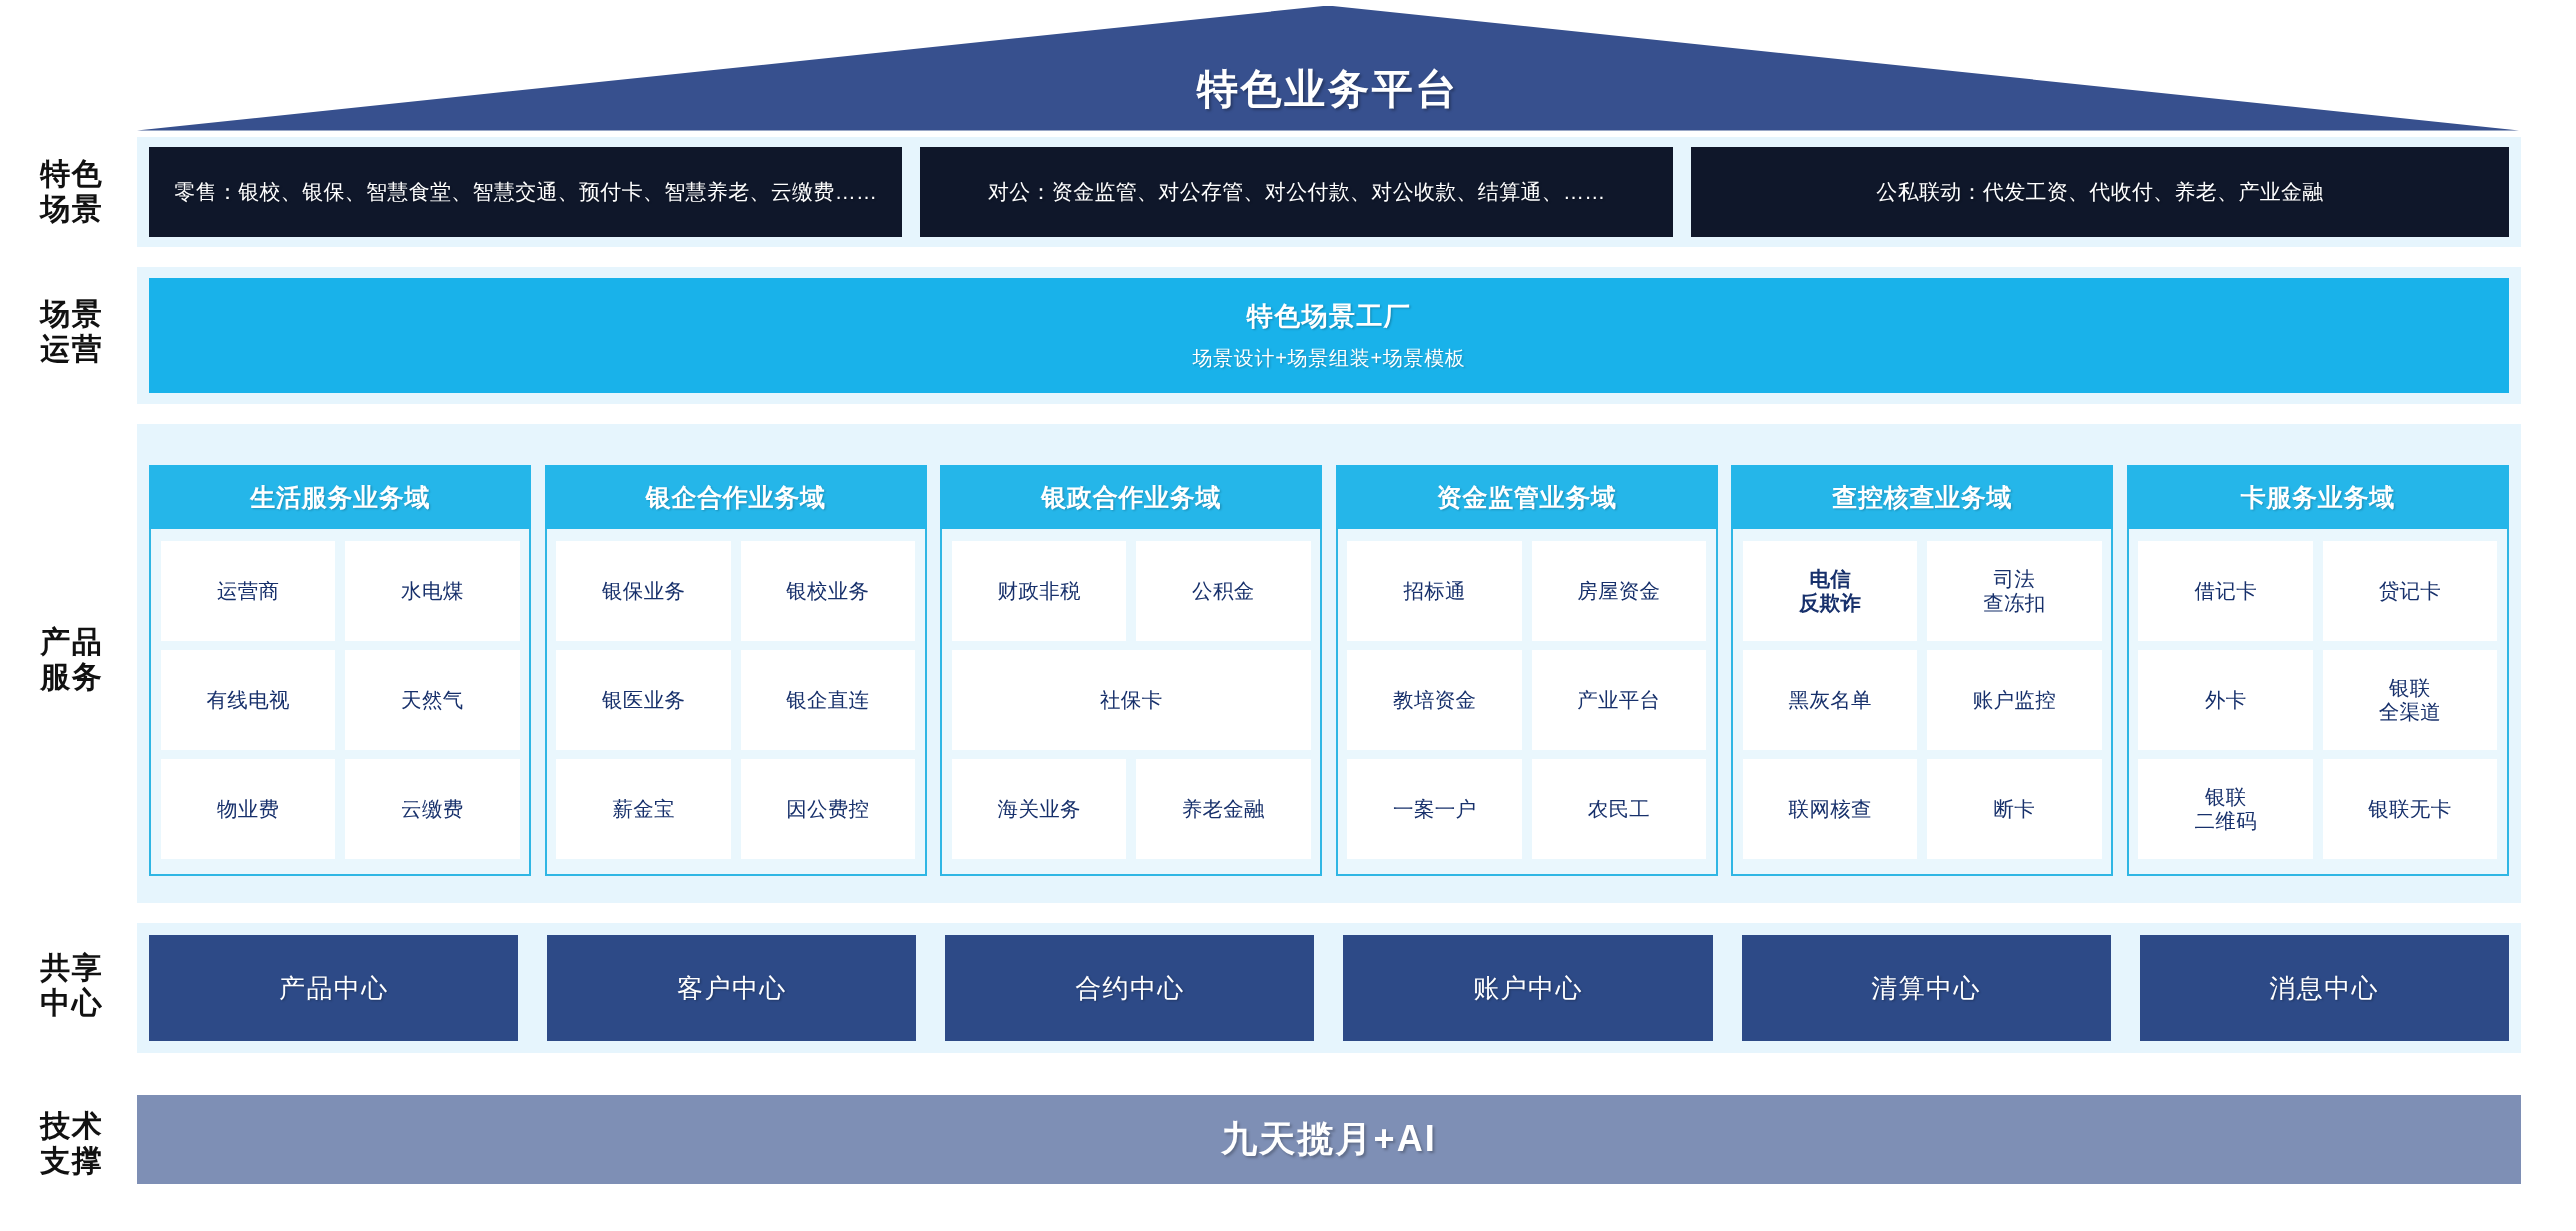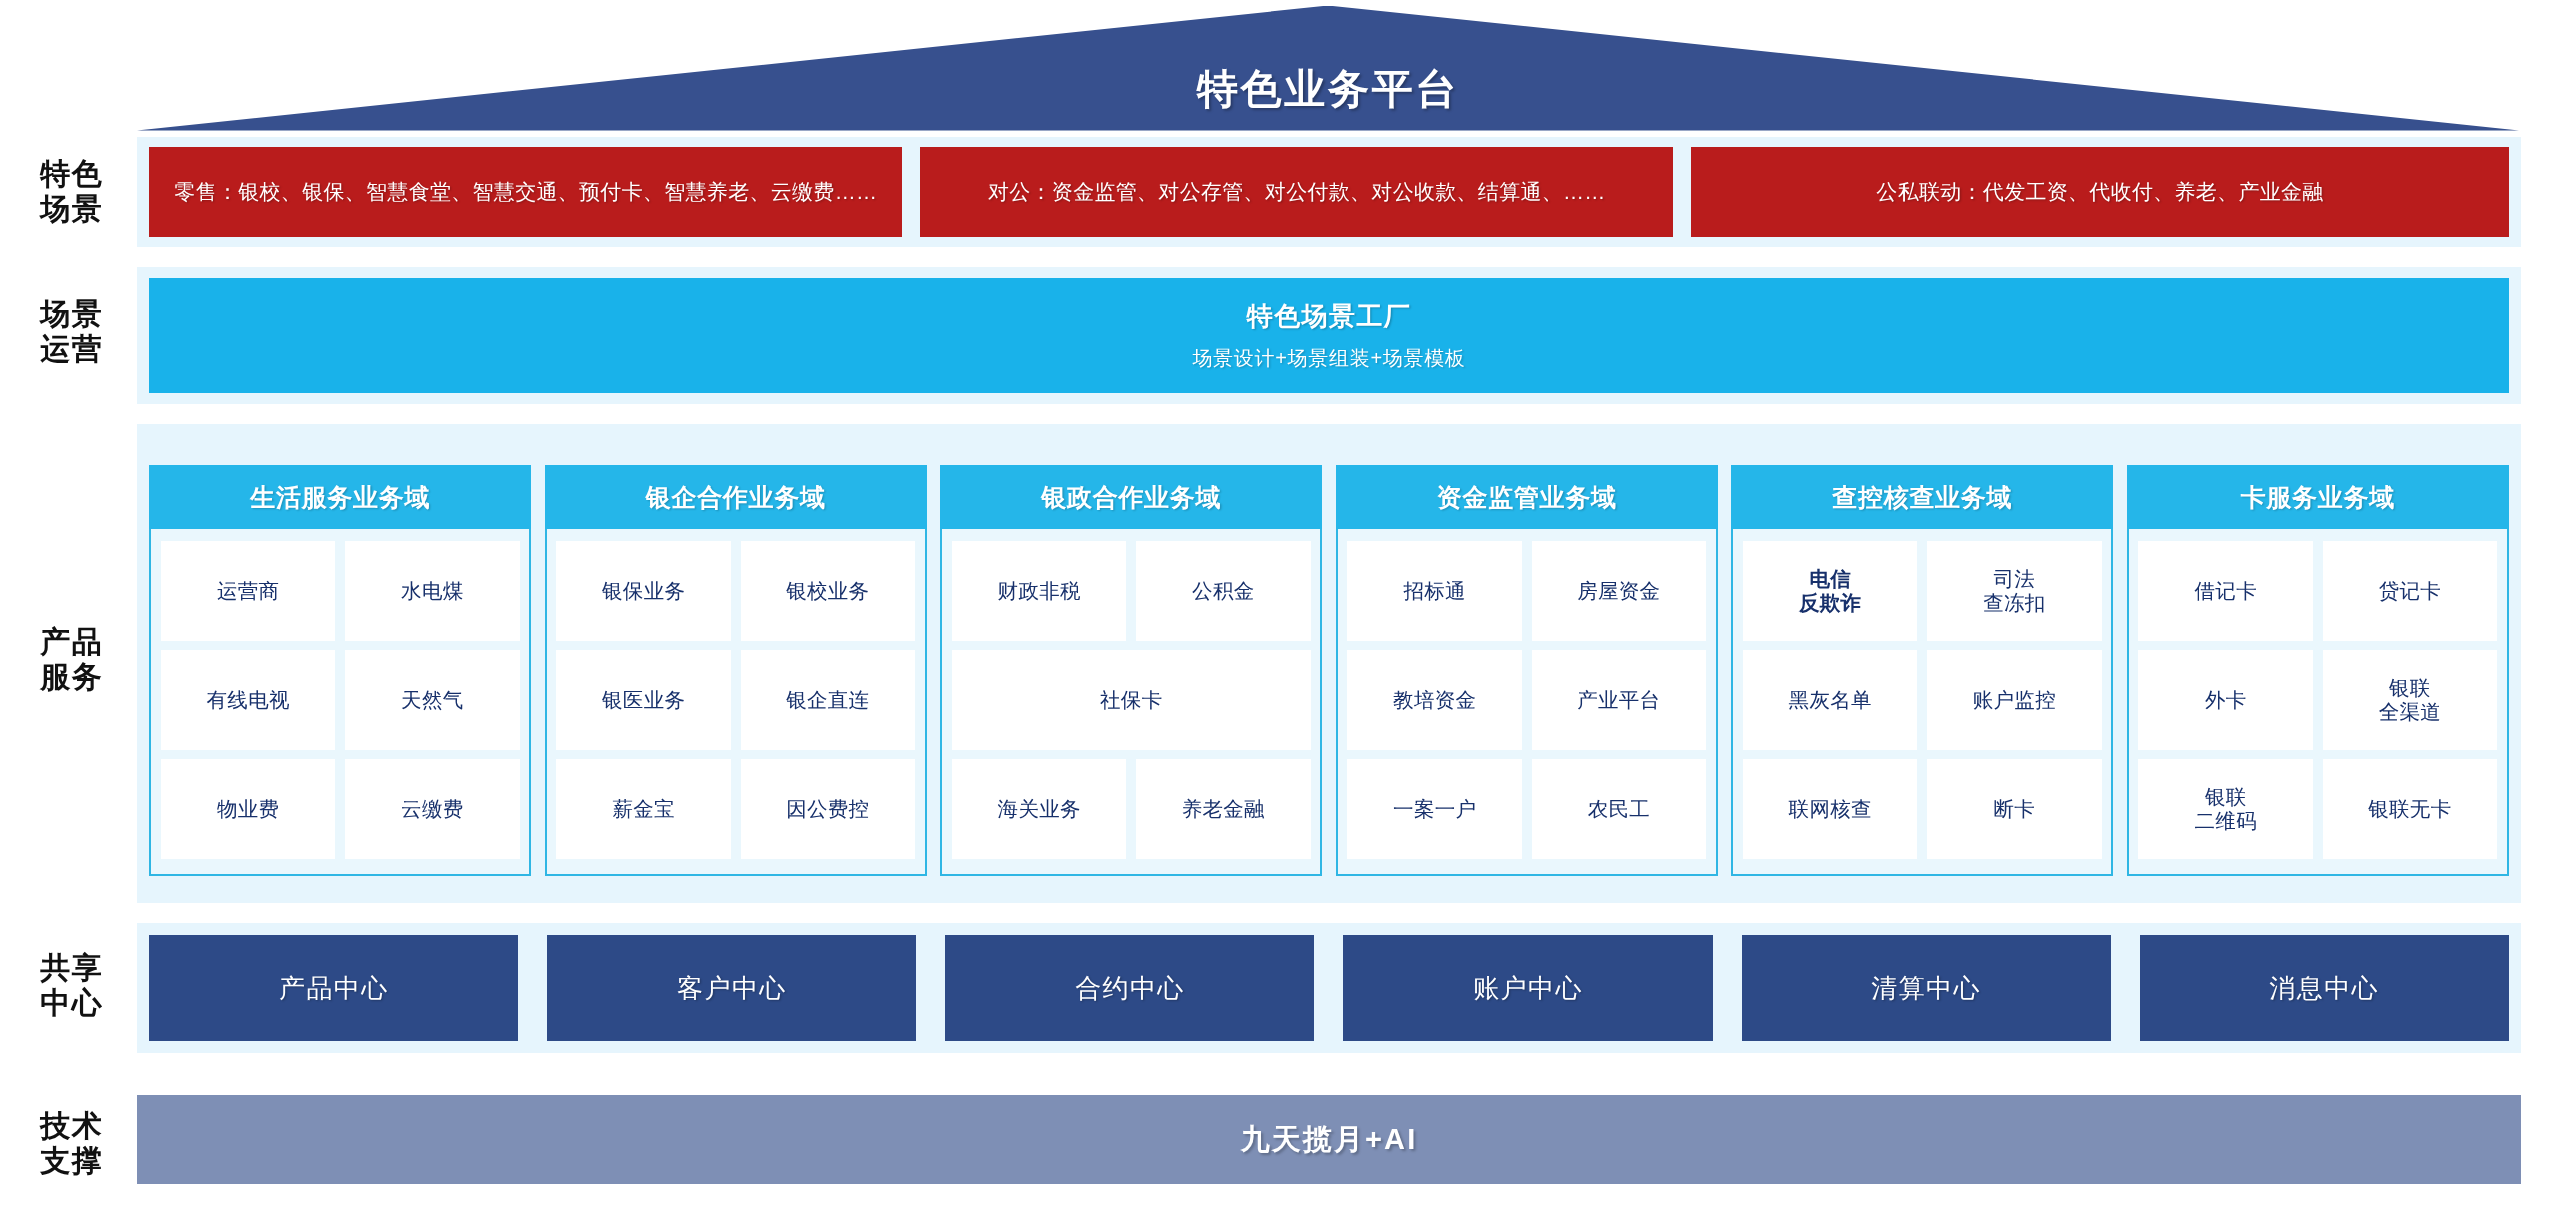--- a/index.html
+++ b/index.html
@@ -69,21 +69,21 @@
 
   
   #band-scenarios { top: 137px; height: 110px; }
   .scen-row {
     position: absolute;
     inset: 9.6px 12.3px 9.6px 12.3px;
     display: flex;
     gap: 18px;
   }
   .scen-box {
-    background: #b91c1c;
+    background: #0f172a;
     color: #FFFFFF;
     display: flex;
     align-items: center;
     justify-content: center;
     text-align: center;
     padding: 4.1px 16.4px;
     font-size: 21px;
     line-height: 1.35;
     letter-spacing: 0.3px;
     text-shadow: 1.4px 1.4px 2.1px rgba(0,0,0,0.25);
@@ -201,21 +201,21 @@
   #band-tech {
     top: 1095px;
     height: 89px;
     background: #7E8FB5;
     display: flex;
     align-items: center;
     justify-content: center;
   }
   .tech-title {
     color: #FFFFFF;
-    font-size: 29px;
+    font-size: 36px;
     font-weight: bold;
     letter-spacing: 2.1px;
     text-shadow: 2.1px 2.1px 2.7px rgba(0,0,0,0.25);
   }
 </style>
 </head>
 <body>
 
 <div id="page">
 

